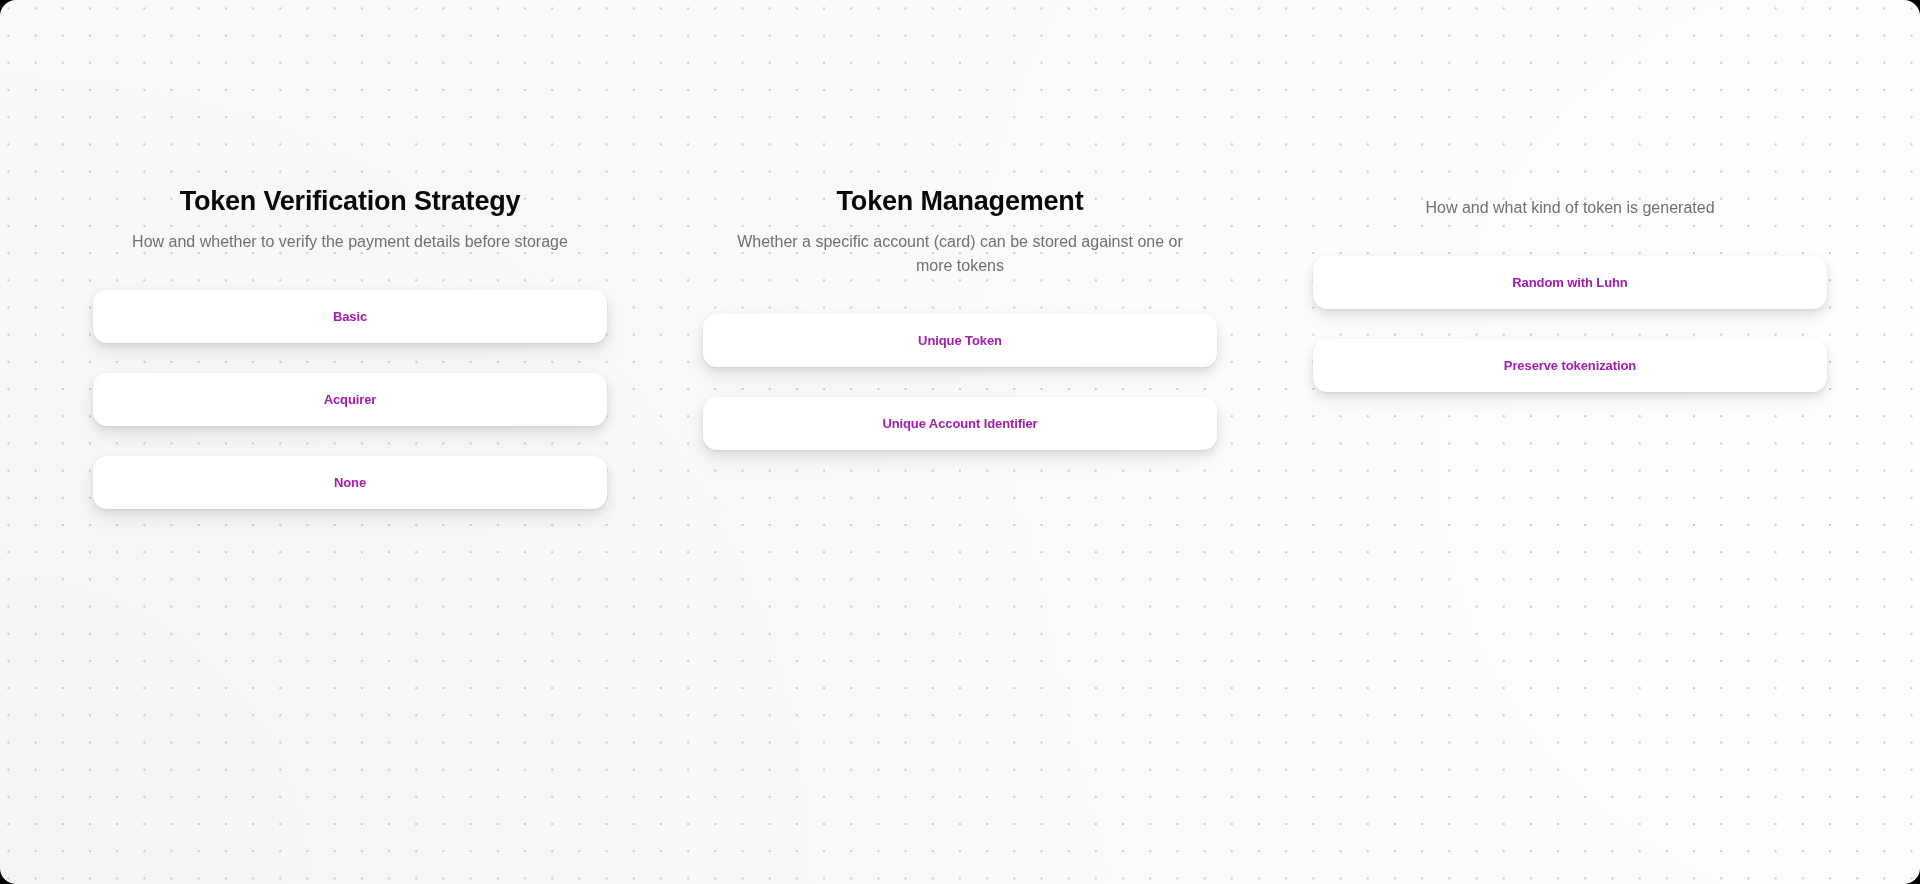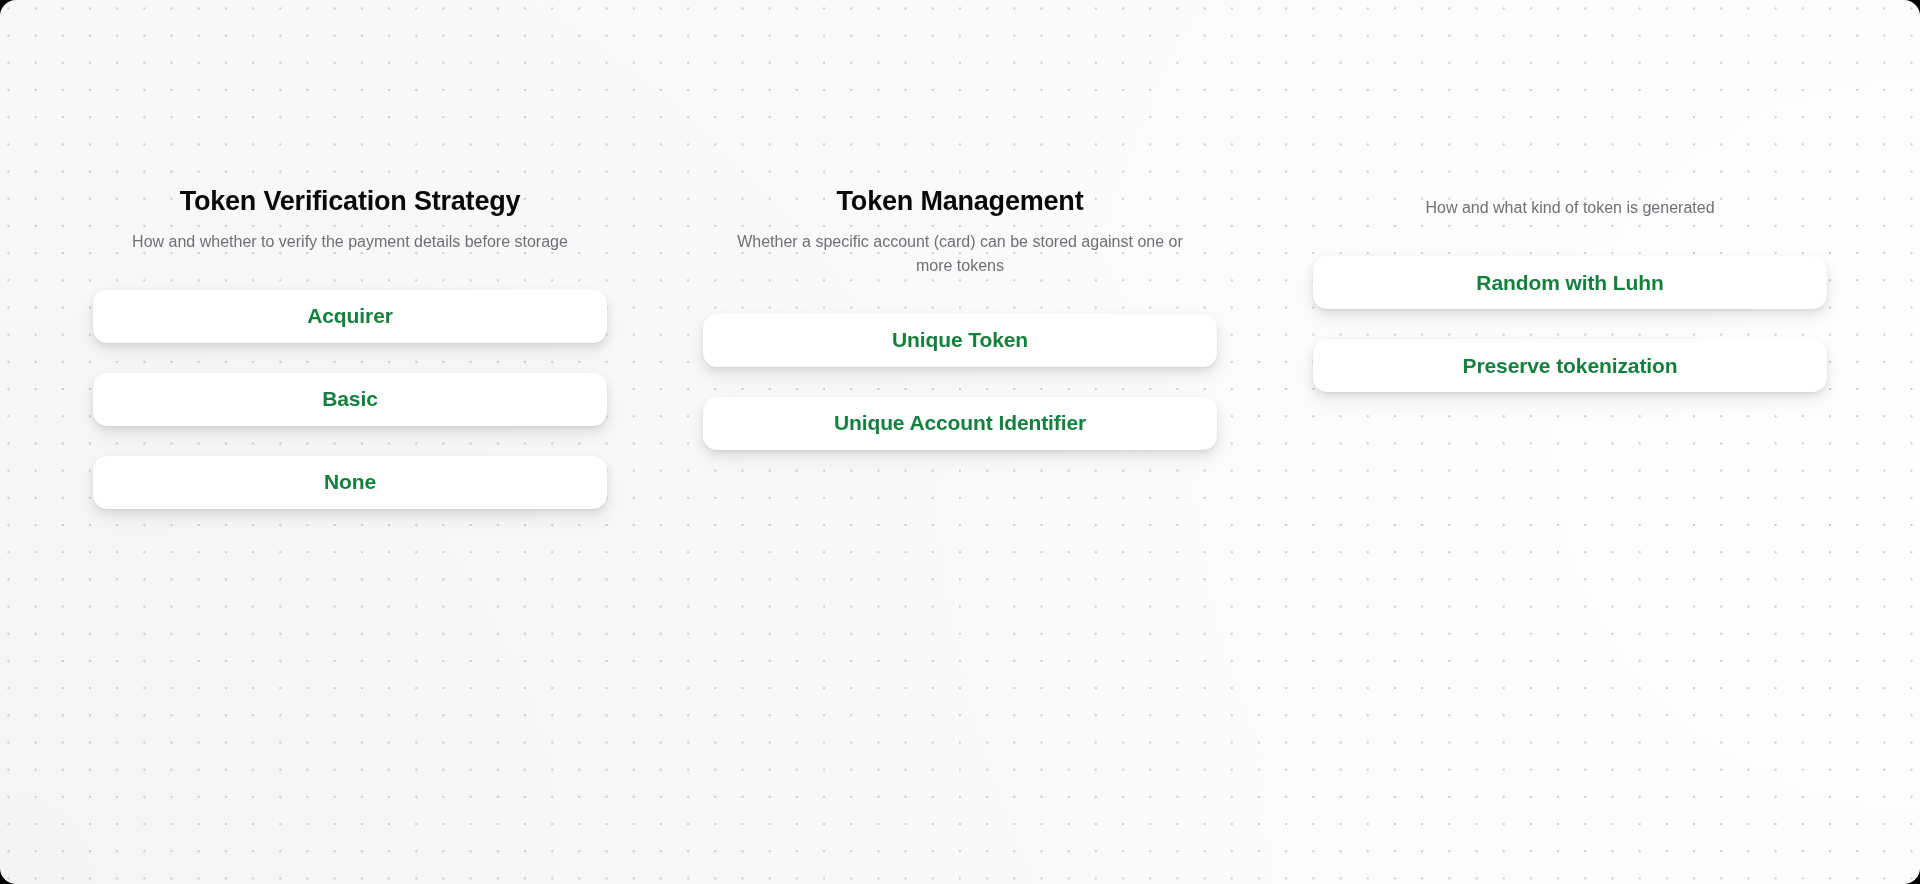--- a/index.html
+++ b/index.html
@@ -78,23 +78,23 @@
     gap: 30px;
   }
 
   .option-pill {
     height: 53px;
     border-radius: 14px;
     background: #ffffff;
     display: flex;
     align-items: center;
     justify-content: center;
-    font-size: 21px;
+    font-size: 13px;
     font-weight: bold;
-    color: #15803d;
+    color: #a21caf;
     letter-spacing: -0.1px;
     box-shadow:
       0 1px 2px rgba(16,16,20,0.05),
       0 4px 10px rgba(16,16,20,0.09),
       0 10px 22px rgba(16,16,20,0.06);
     cursor: pointer;
     user-select: none;
   }
 </style>
 </head>
@@ -103,22 +103,22 @@
 <div id="canvas">
 
   <div id="dots"></div>
 
   <div id="columns">
 
     <div class="column">
       <div class="col-title">Token Verification Strategy</div>
       <div class="col-desc">How and whether to verify the payment details before storage</div>
       <div class="options">
+        <div class="option-pill">Basic</div>
         <div class="option-pill">Acquirer</div>
-        <div class="option-pill">Basic</div>
         <div class="option-pill">None</div>
       </div>
     </div>
 
     <div class="column">
       <div class="col-title">Token Management</div>
       <div class="col-desc">Whether a specific account (card) can be stored against one or more tokens</div>
       <div class="options">
         <div class="option-pill">Unique Token</div>
         <div class="option-pill">Unique Account Identifier</div>

